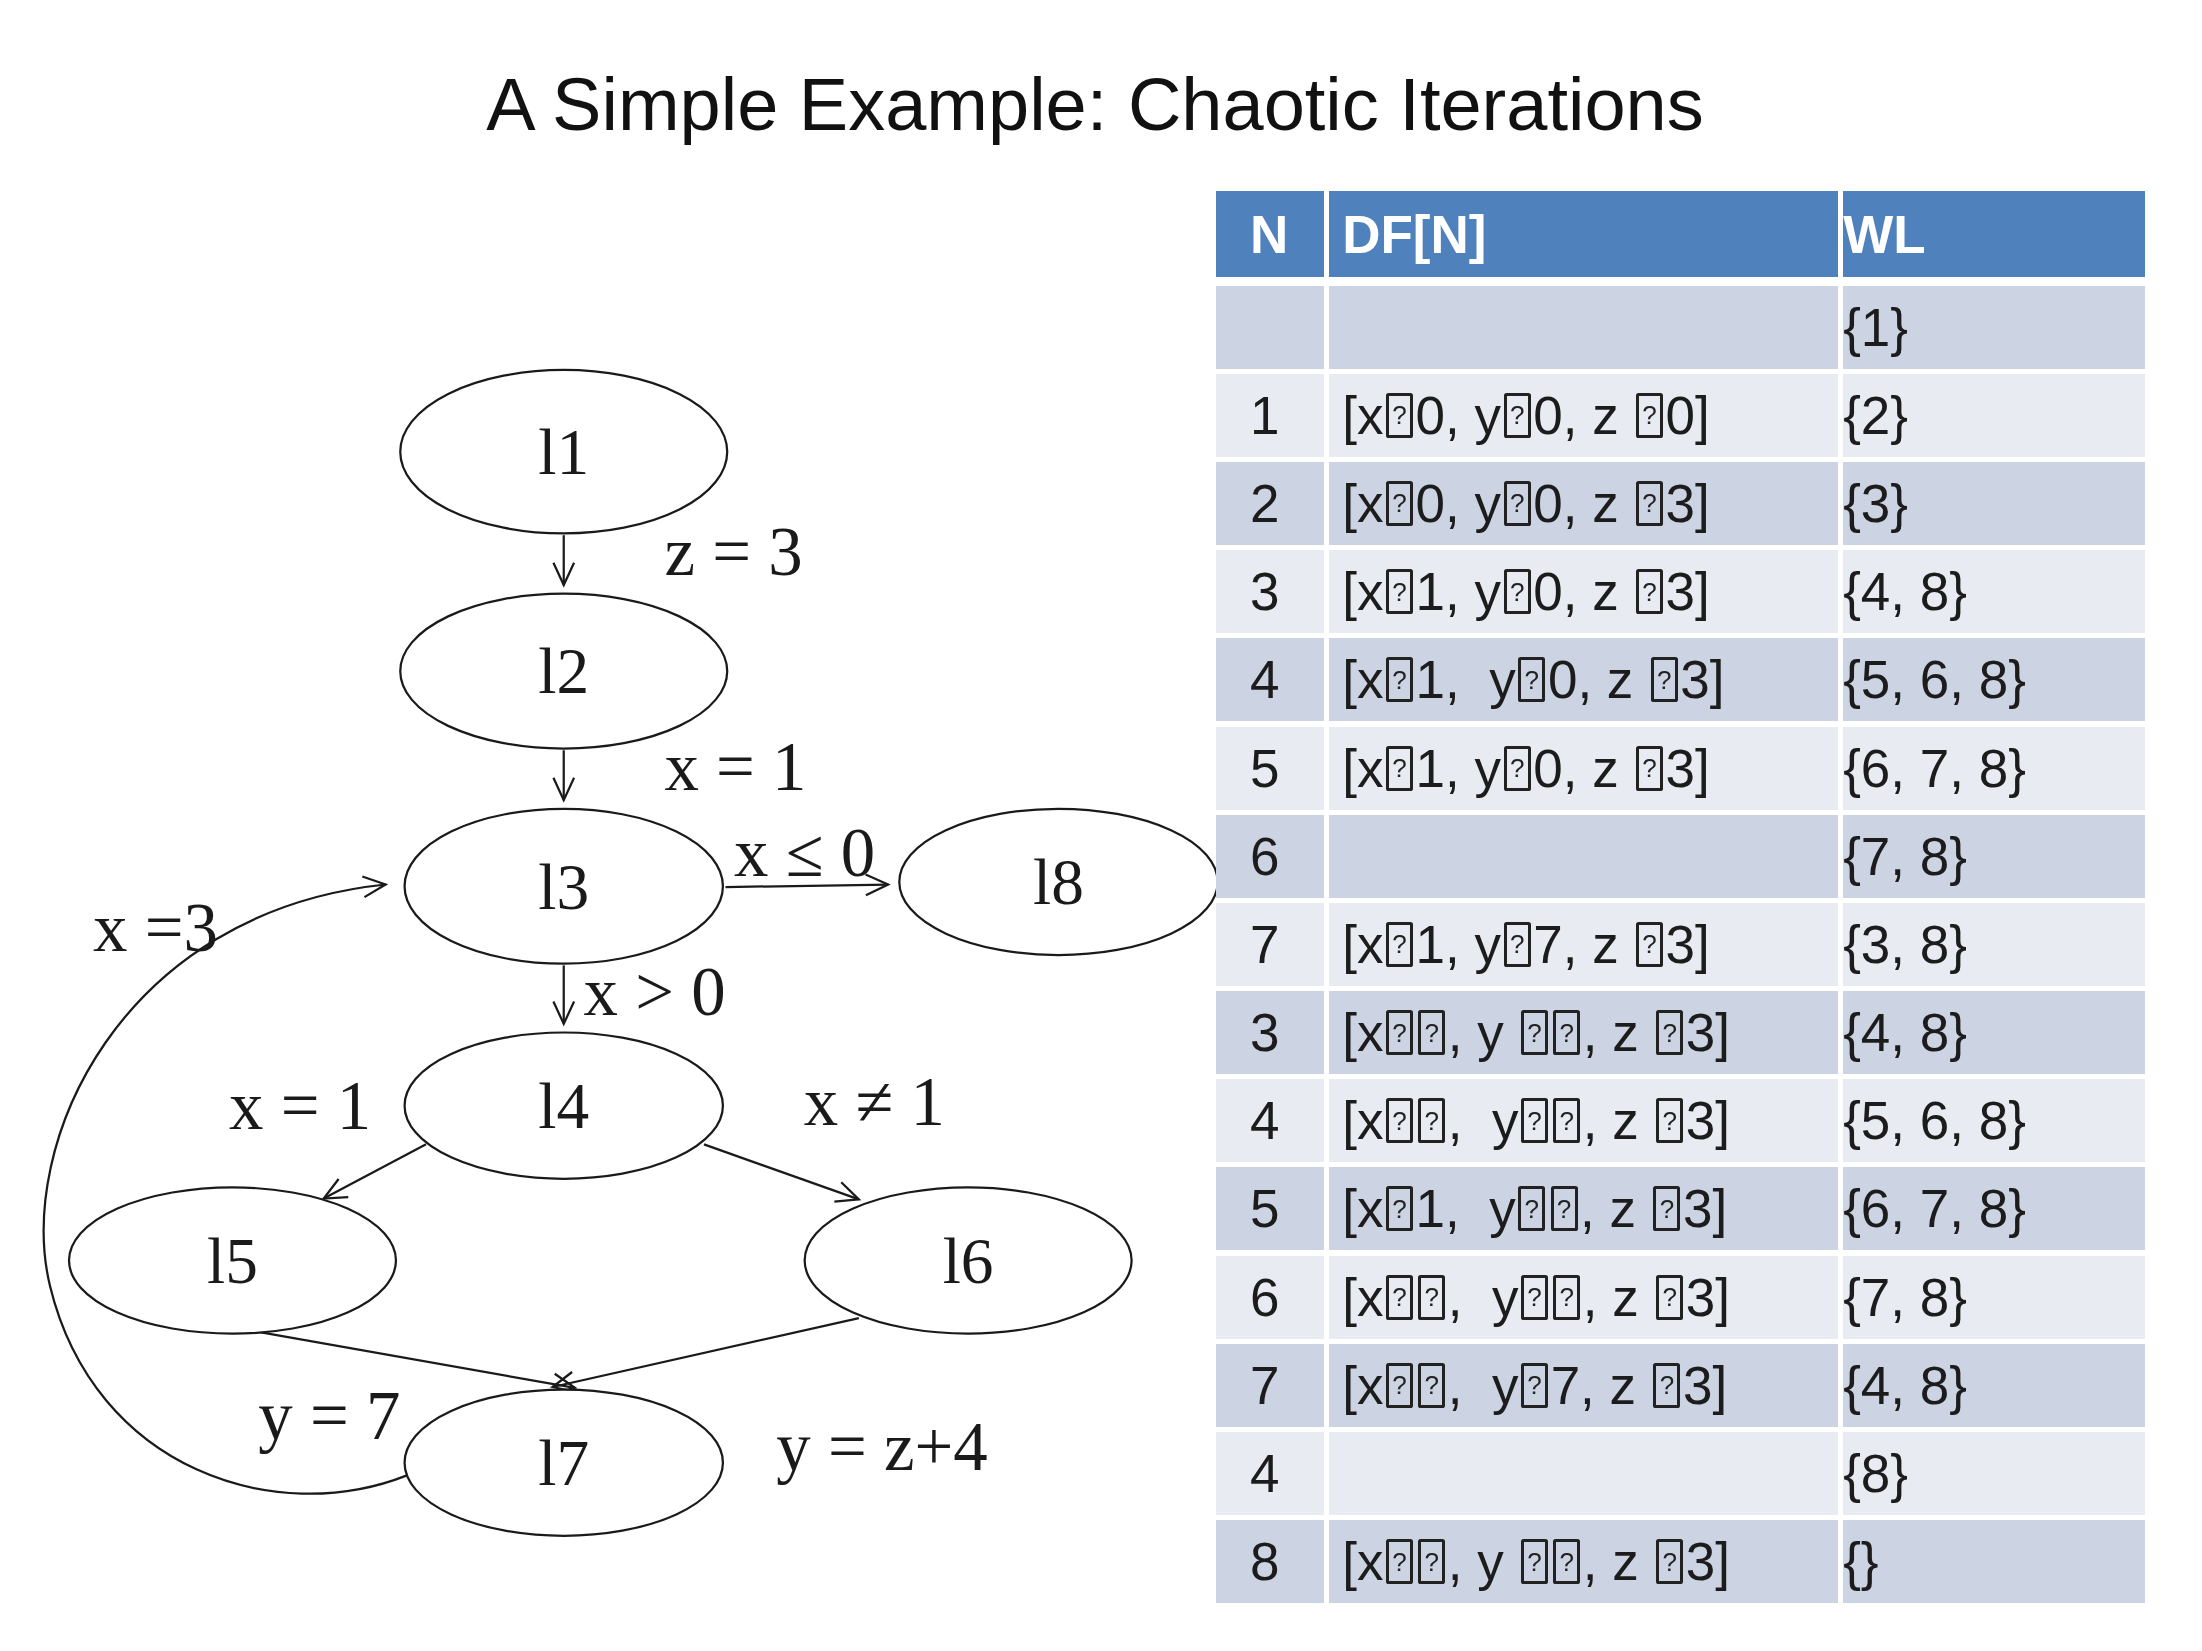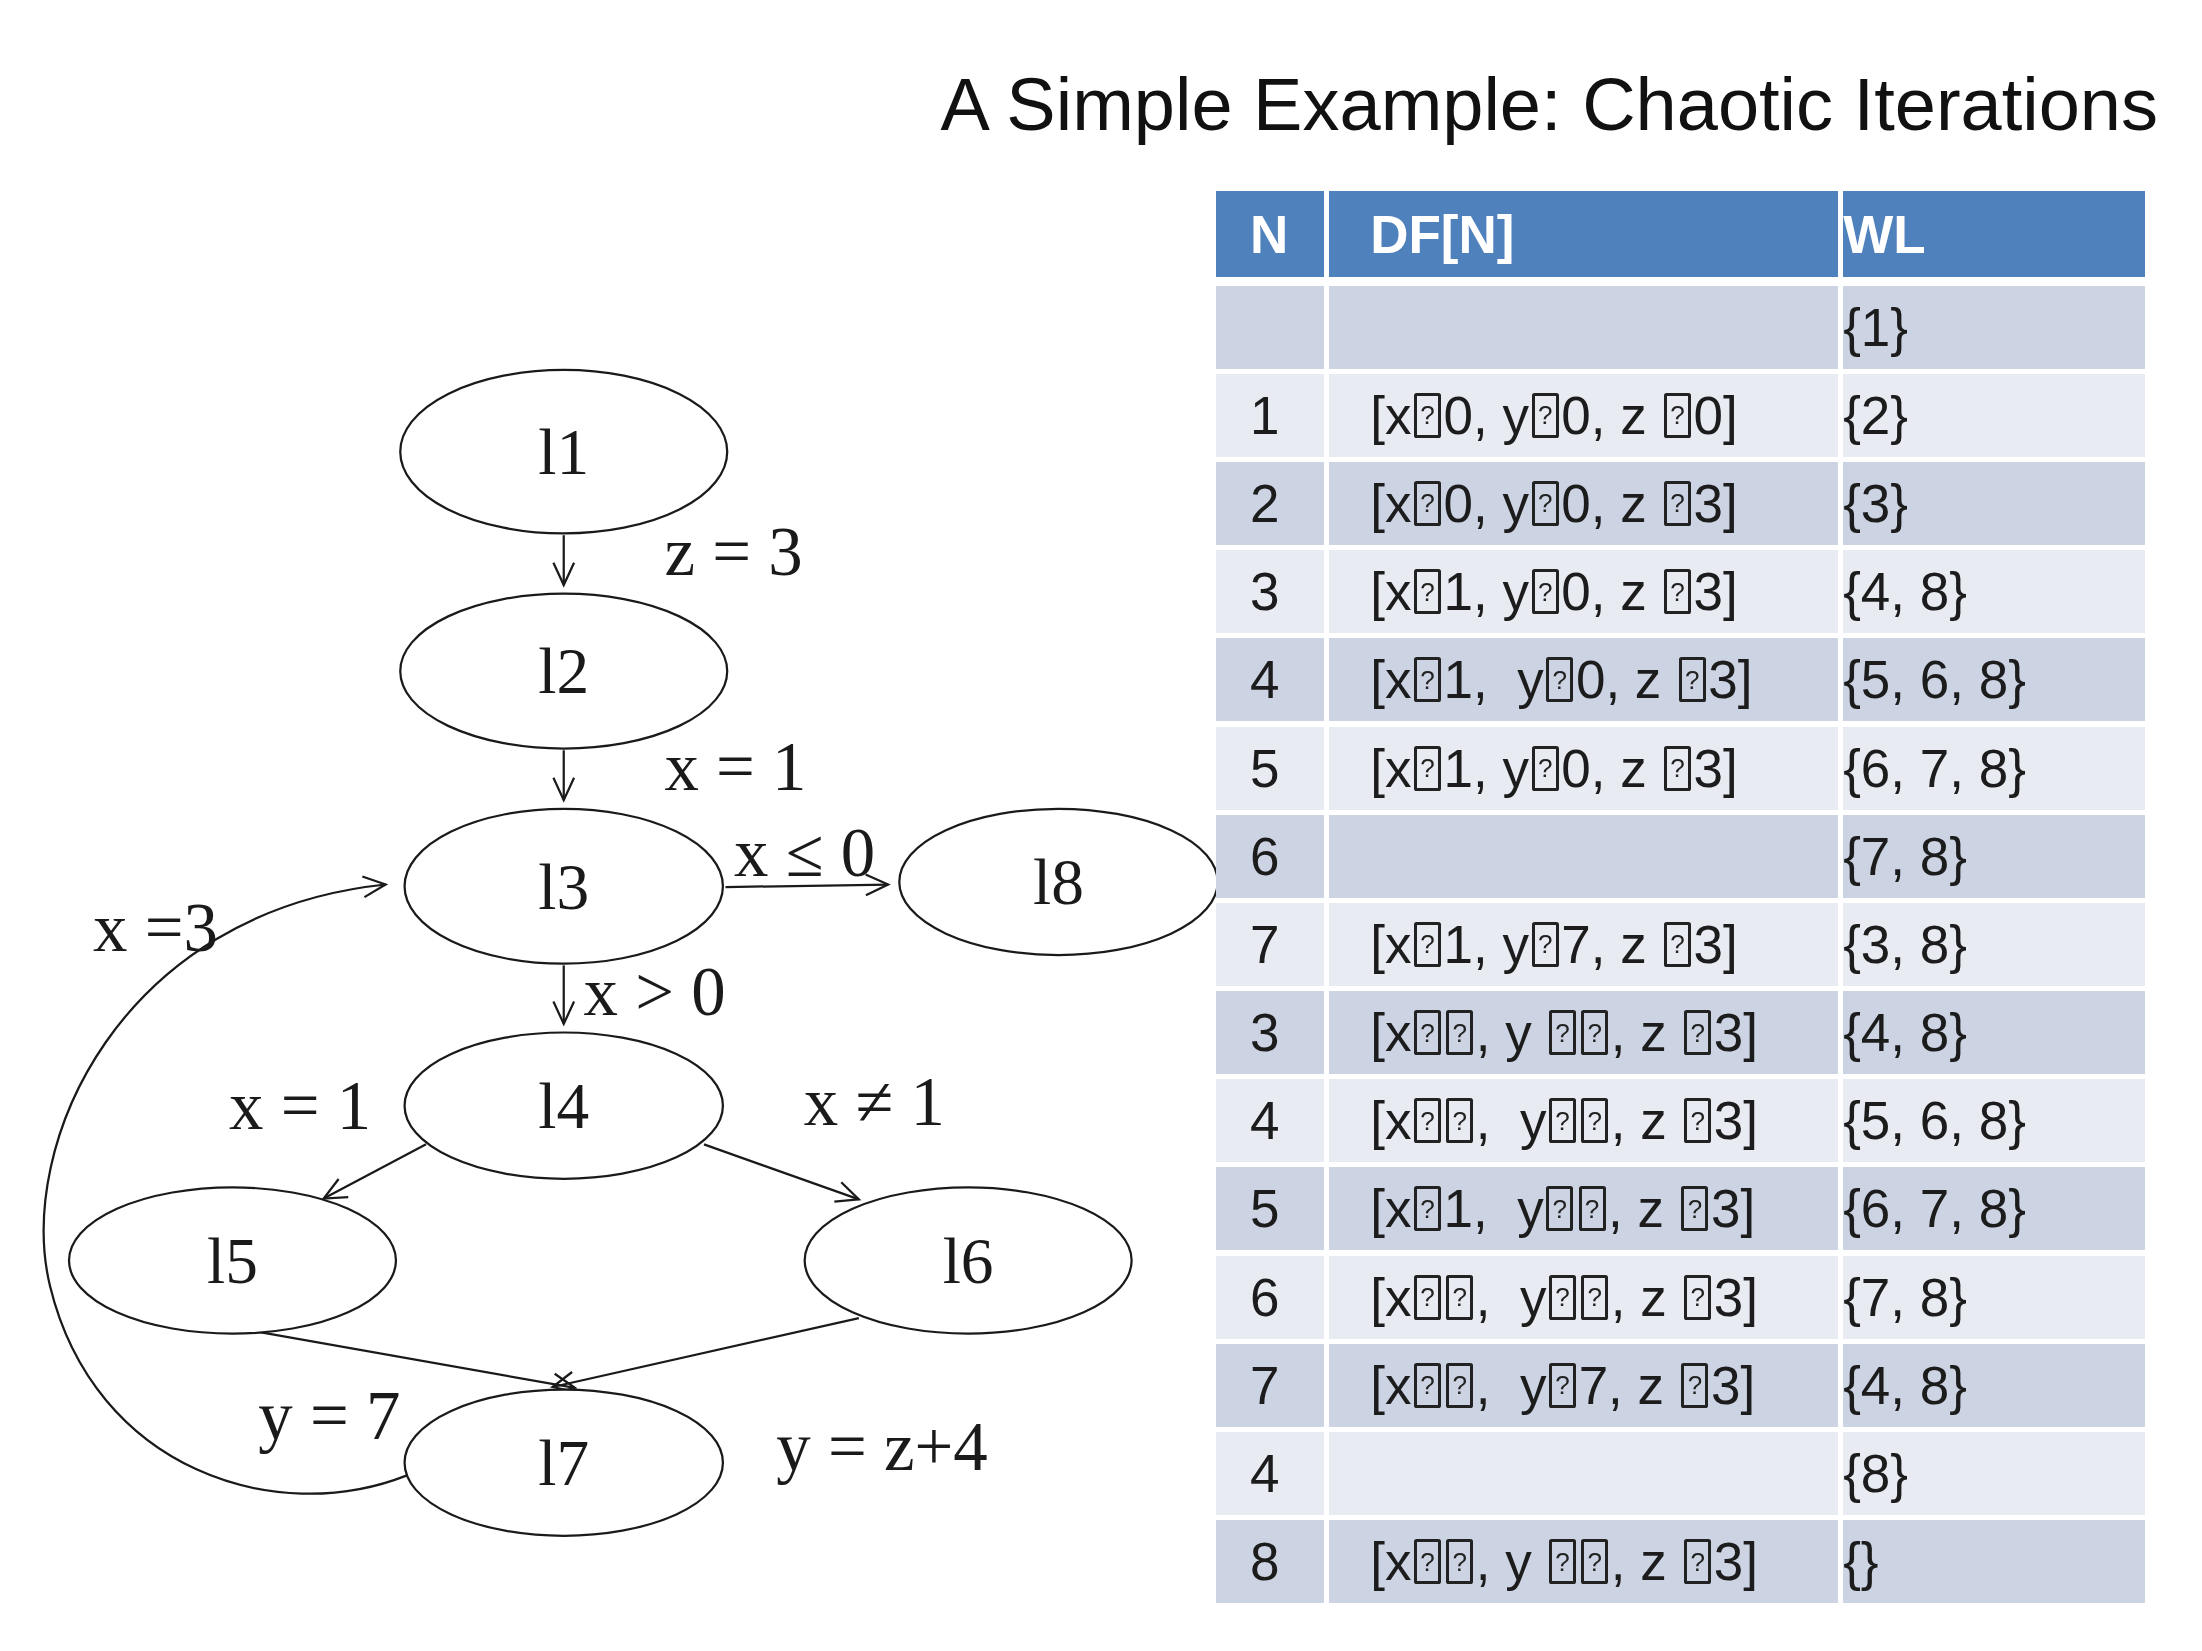--- a/index.html
+++ b/index.html
@@ -8,24 +8,24 @@
     background: #ffffff;
     font-family: "Liberation Sans", sans-serif;
     overflow: hidden;
     position: relative;
   }
   .stage { position: absolute; inset: 0; width: 2203px; height: 1652px; }
 
   
   .slide-title {
     position: absolute;
-    left: 0; top: 72;
+    left: 16px; top: 72;
     top: 62px;
     width: 2158px;
-    text-align: right;
+    text-align: center;
     font-size: 74px;
     color: #111111;
     letter-spacing: 0px;
   }
 
   
   svg.diagram { position: absolute; left: 0; top: 0; }
   .node-ellipse { fill: #ffffff; stroke: #1a1a1a; stroke-width: 2.6px; }
   .node-label {
     font-family: "Liberation Serif", serif;
@@ -55,21 +55,21 @@
     white-space: pre;
     overflow: hidden;
   }
   .tr.header .td {
     height: 86px;
     background: #4f81bd;
     color: #ffffff;
     font-weight: bold;
   }
   .td.n  { width: 108px; padding-left: 34px; }
-  .td.df { width: 509px; padding-left: 41px; }
+  .td.df { width: 509px; padding-left: 13px; }
   .td.wl { width: 302px; }
   .tr.dark  .td { background: #ccd3e3; }
   .tr.light .td { background: #e9ebf3; }
 
   
   .tofu {
     display: inline-flex;
     align-items: center; justify-content: center;
     width: 27px; height: 45px;
     border: 3.4px solid #222222;

